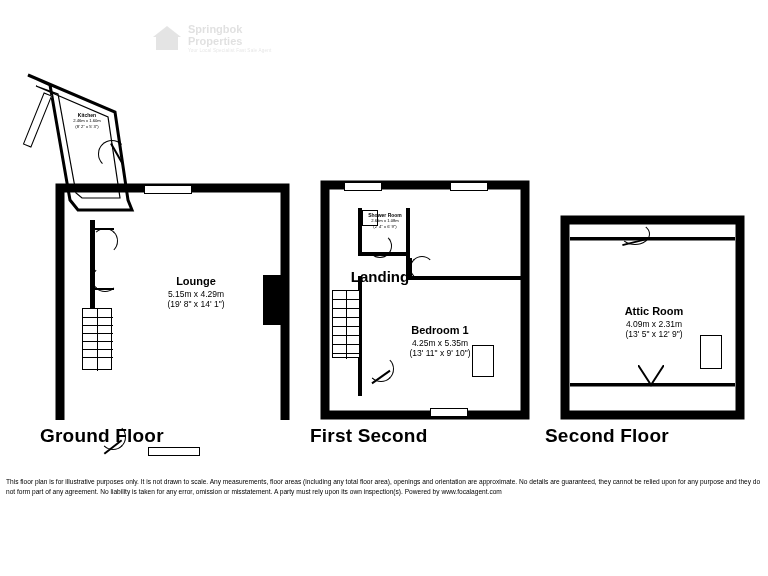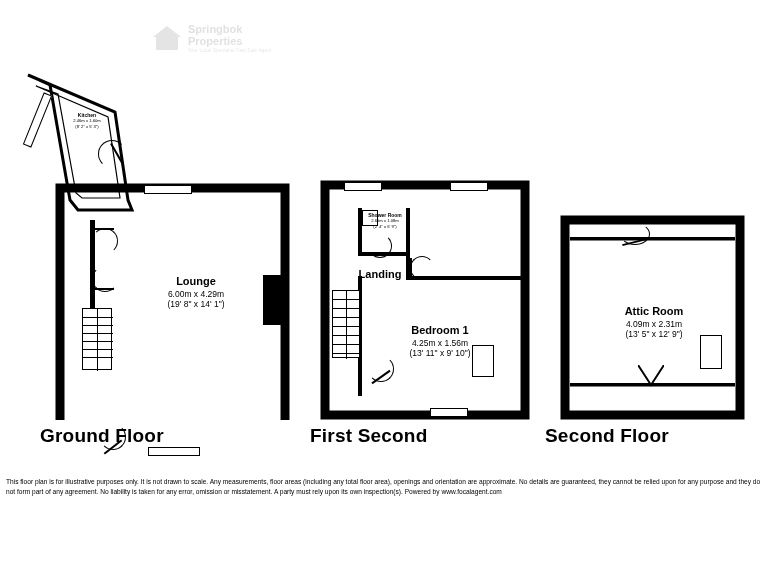--- a/index.html
+++ b/index.html
@@ -80,21 +80,21 @@
   }
   .label .nm {
     font-size: 11px;
     font-weight: bold;
   }
   .label .dm {
     font-size: 8.5px;
   }
   .label.small .nm { font-size: 5px; font-weight: bold; }
   .label.small .dm { font-size: 4.2px; }
-  .label.mid .nm { font-size: 11px; font-weight: bold; }
+  .label.mid .nm { font-size: 15px; font-weight: bold; }
 
   .floor-title {
     position: absolute;
     font-size: 19px;
     font-weight: bold;
     text-align: left;
     letter-spacing: 0.2px;
   }
 
   
@@ -216,21 +216,21 @@
     </div>
 
     <div class="label small" style="left:32px; top:52px; width:70px;">
       <div class="nm">Kitchen</div>
       <div class="dm">2.46m x 1.60m</div>
       <div class="dm">(8' 2" x 5' 3")</div>
     </div>
 
     <div class="label" style="left:116px; top:215px; width:120px;">
       <div class="nm">Lounge</div>
-      <div class="dm">6.00m x 4.29m</div>
+      <div class="dm">5.15m x 4.29m</div>
       <div class="dm">(19' 8" x 14' 1")</div>
     </div>
   </div>
 
   <div class="floor-title" style="left:40px; top:425px; width:230px;">Ground Floor</div>
 
   <div class="floor" style="left:320px; top:180px; width:210px; height:240px;">
 
     <svg width="210" height="240" style="position:absolute;left:0;top:0;">
       <rect x="5" y="5" width="200" height="230" fill="none" stroke="#000000" stroke-width="9"></rect>
@@ -279,21 +279,21 @@
       <div class="dm">(2' 4" x 6' 9")</div>
     </div>
 
     <div class="label mid" style="left:28px; top:88px; width:64px;">
       <div class="nm">Landing</div>
     </div>
 
 
     <div class="label" style="left:60px; top:144px; width:120px;">
       <div class="nm">Bedroom 1</div>
-      <div class="dm">4.25m x 1.56m</div>
+      <div class="dm">4.25m x 5.35m</div>
       <div class="dm">(13' 11" x 9' 10")</div>
     </div>
   </div>
 
   <div class="floor-title" style="left:310px; top:425px; width:230px;">First Second</div>
 
   <div class="floor" style="left:560px; top:215px; width:190px; height:205px;">
 
     <svg width="190" height="205" style="position:absolute;left:0;top:0;">
       <rect x="5" y="5" width="175" height="195" fill="none" stroke="#000000" stroke-width="9"></rect>

